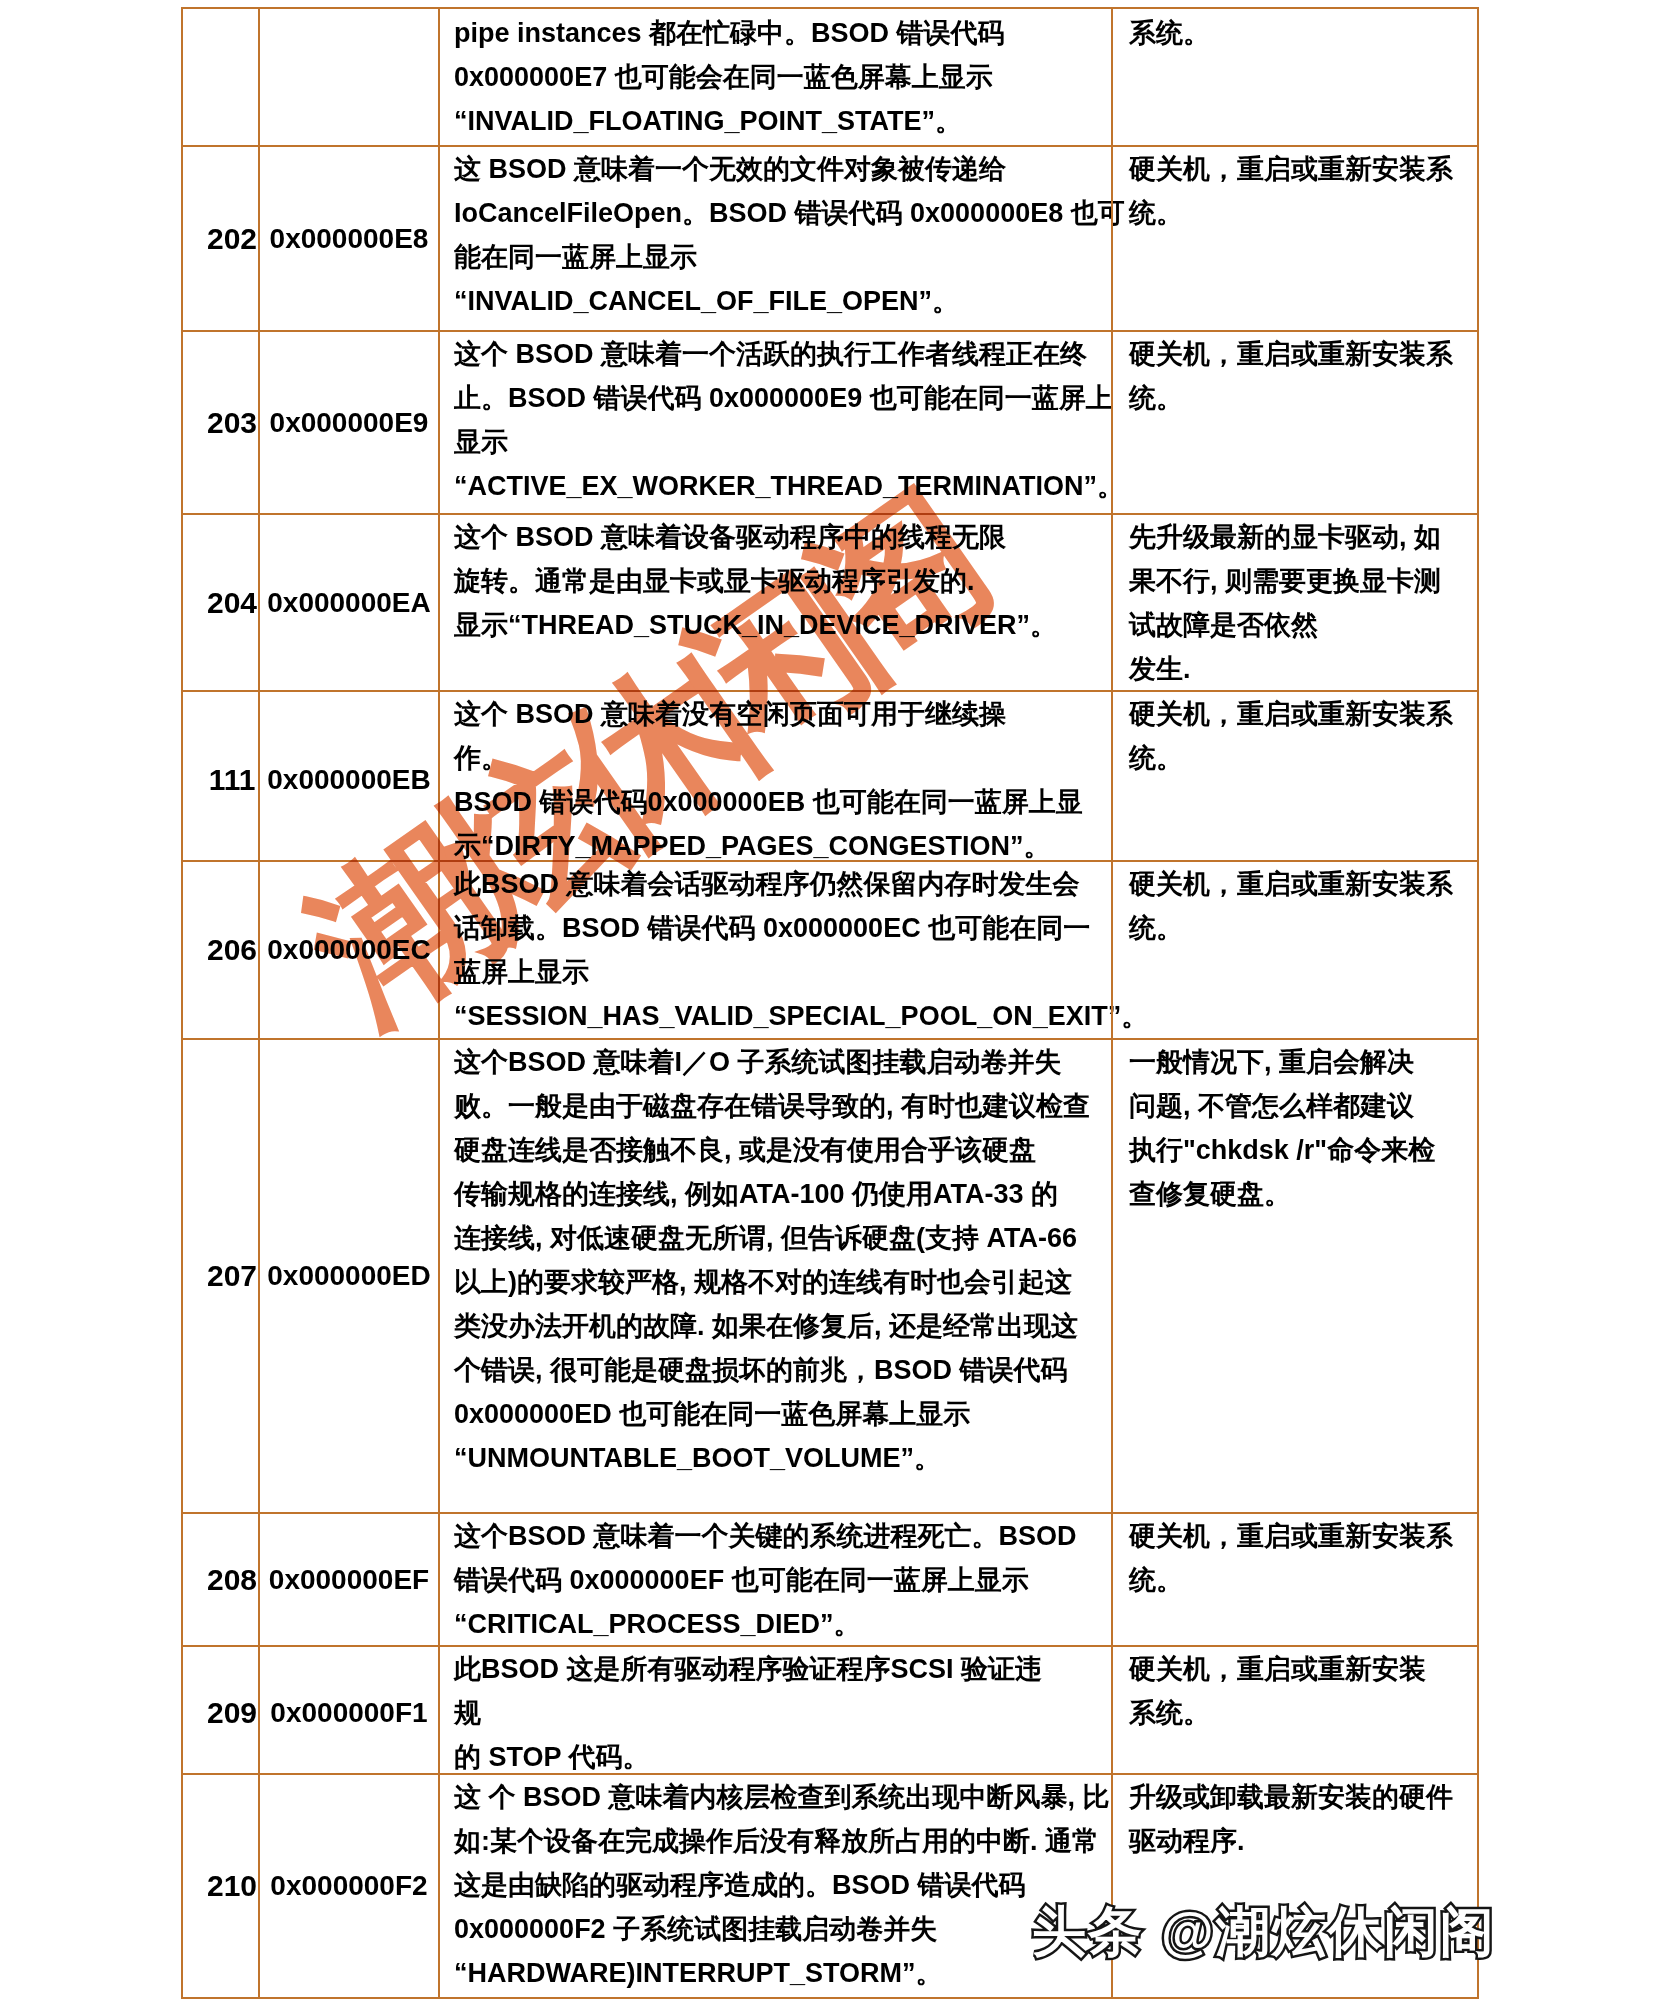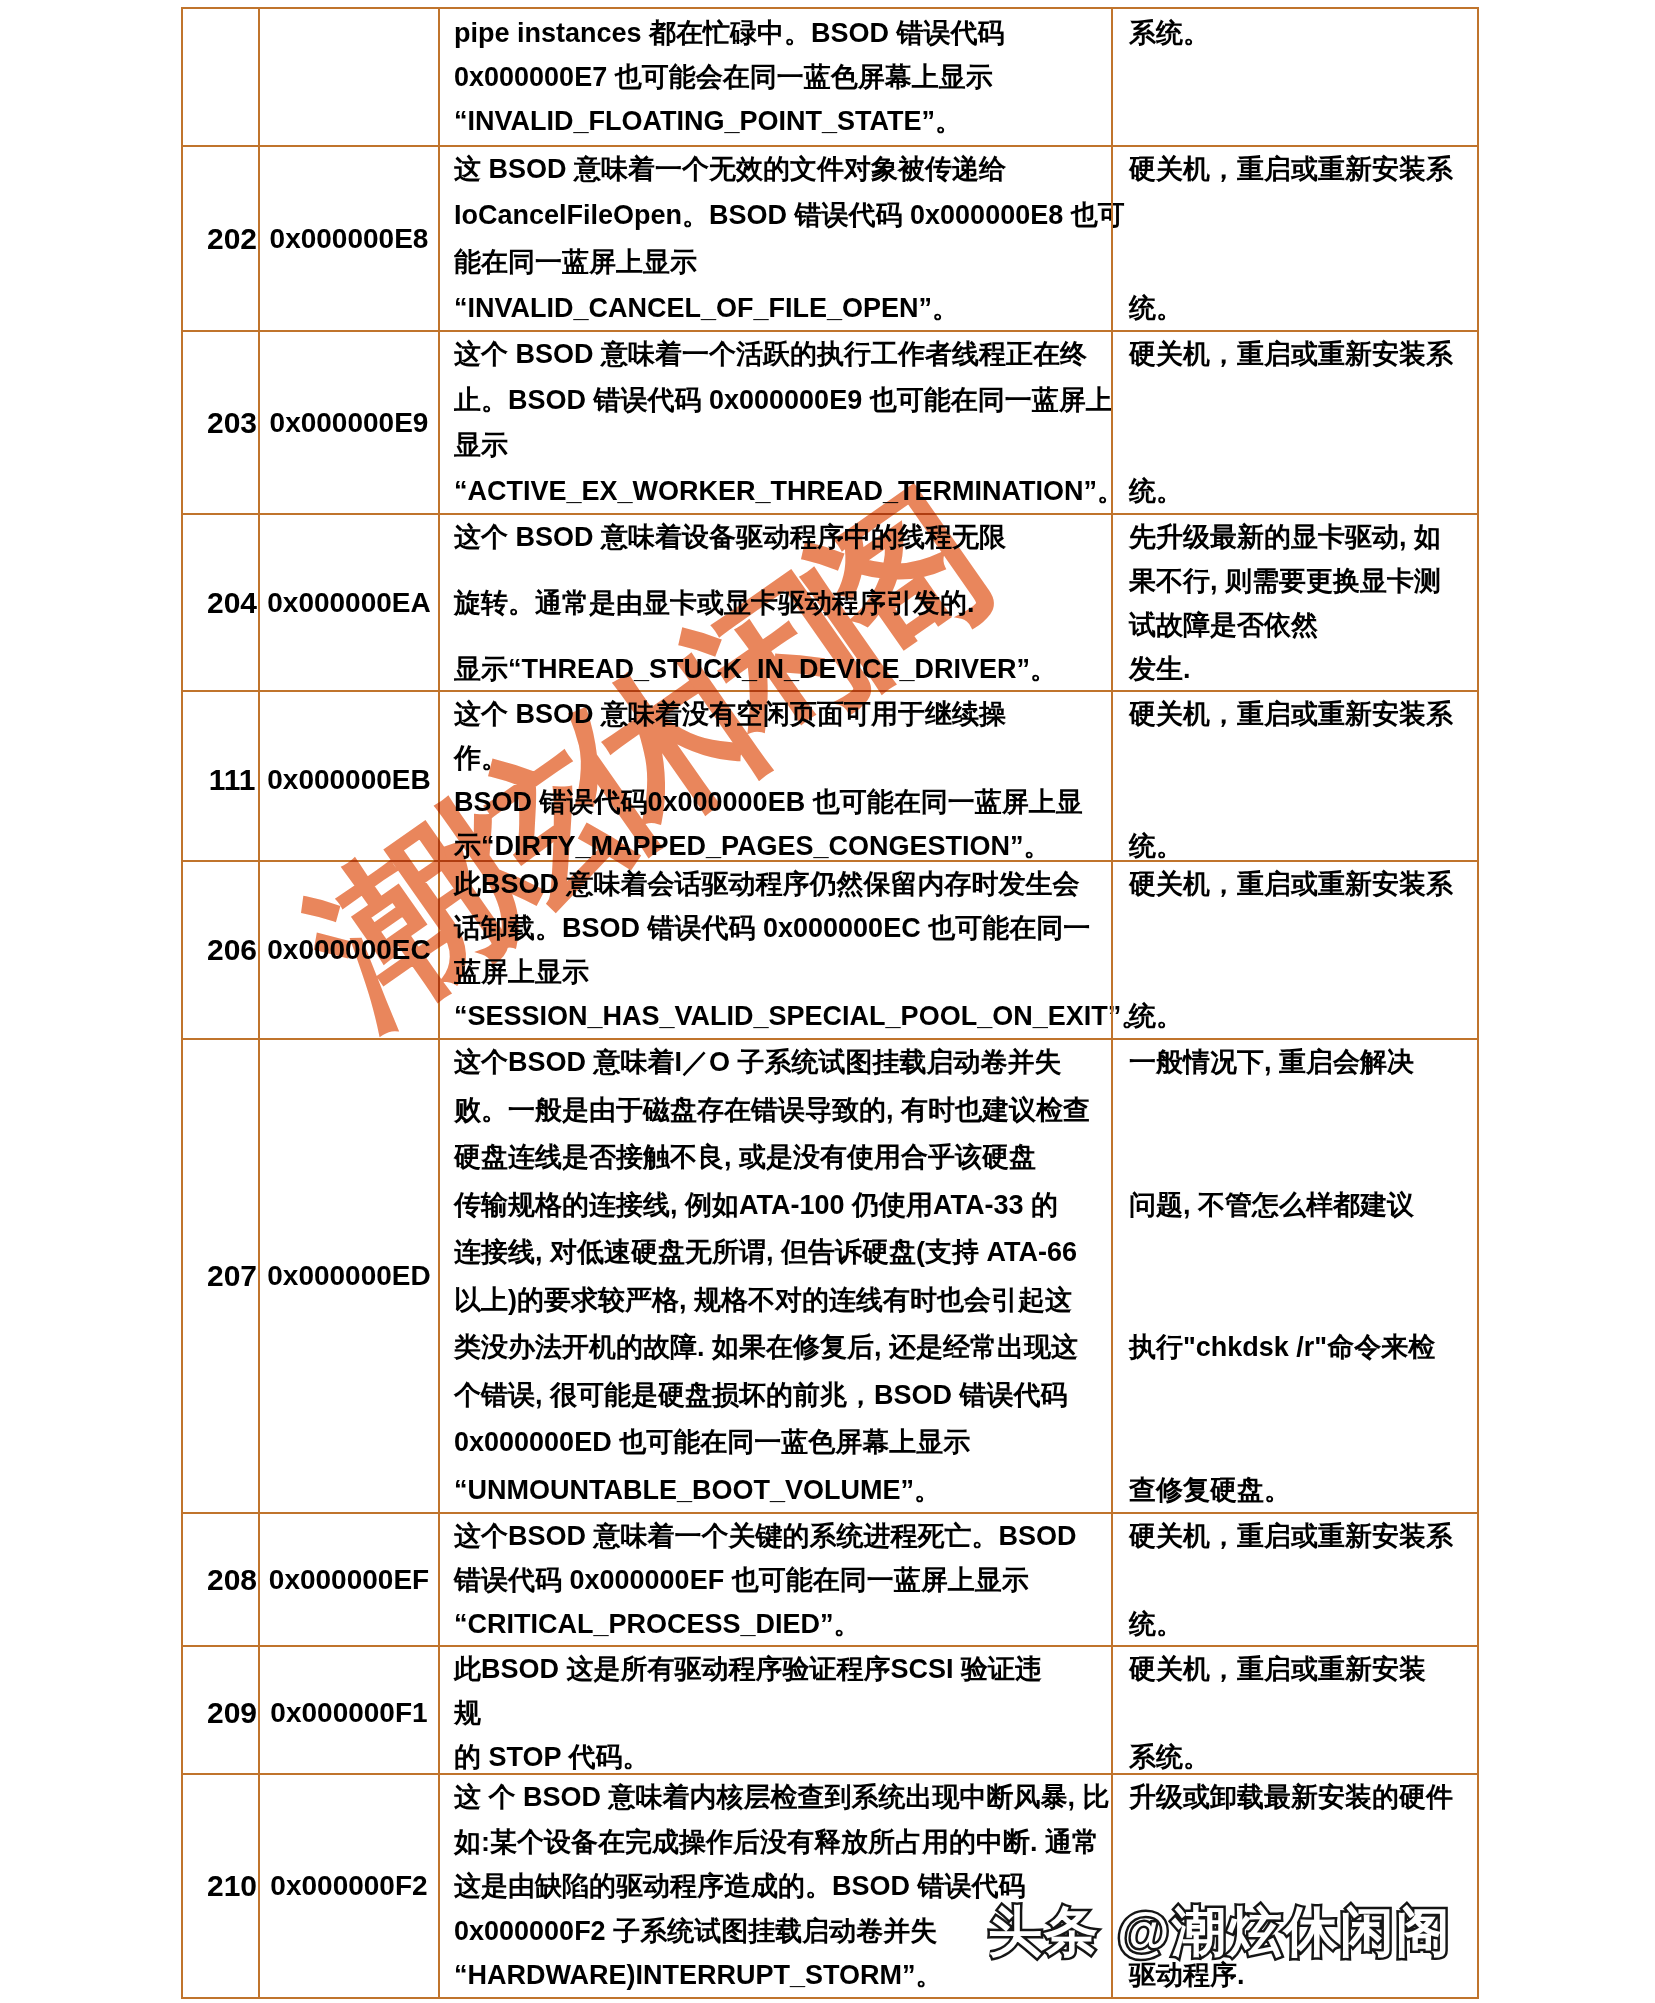--- a/index.html
+++ b/index.html
@@ -22,21 +22,21 @@
     z-index:1;
   }
   .row{
     display:grid;
     grid-template-columns:75px 180px 673px 360px;
     border-top:2px solid var(--border);
   }
   .row:first-child{border-top:none;}
   .cell{
     border-left:2px solid var(--border);
-    display:flex;flex-direction:column;justify-content:space-between;
+    display:flex;flex-direction:column;justify-content:flex-start;
     box-sizing:border-box;
     font-weight:bold;
     overflow:visible;
   }
   .cell:first-child{border-left:none;margin-left:23px;}
   .cell.num,.cell.code{
     align-items:center;justify-content:center;
     font-size:30px;
   }
   .cell.code{font-size:28px;}
@@ -52,21 +52,21 @@
     transform:translate(-50%,-50%) rotate(-35deg);
     font-size:172px;font-weight:bold;
     letter-spacing:-22px;white-space:nowrap;
     color:var(--wm);
     mix-blend-mode:multiply;
     opacity:.92;
     z-index:2;
     pointer-events:none;
   }
   .footer{
-    position:absolute;left:988px;top:1896px;
+    position:absolute;left:1032px;top:1896px;
     font-size:54px;font-weight:bold;letter-spacing:2px;
     color:#ffffff;
     -webkit-text-stroke:5px #151515;
     paint-order:stroke fill;
     z-index:3;
     white-space:nowrap;
   }
 </style>
 </head>
 <body>

